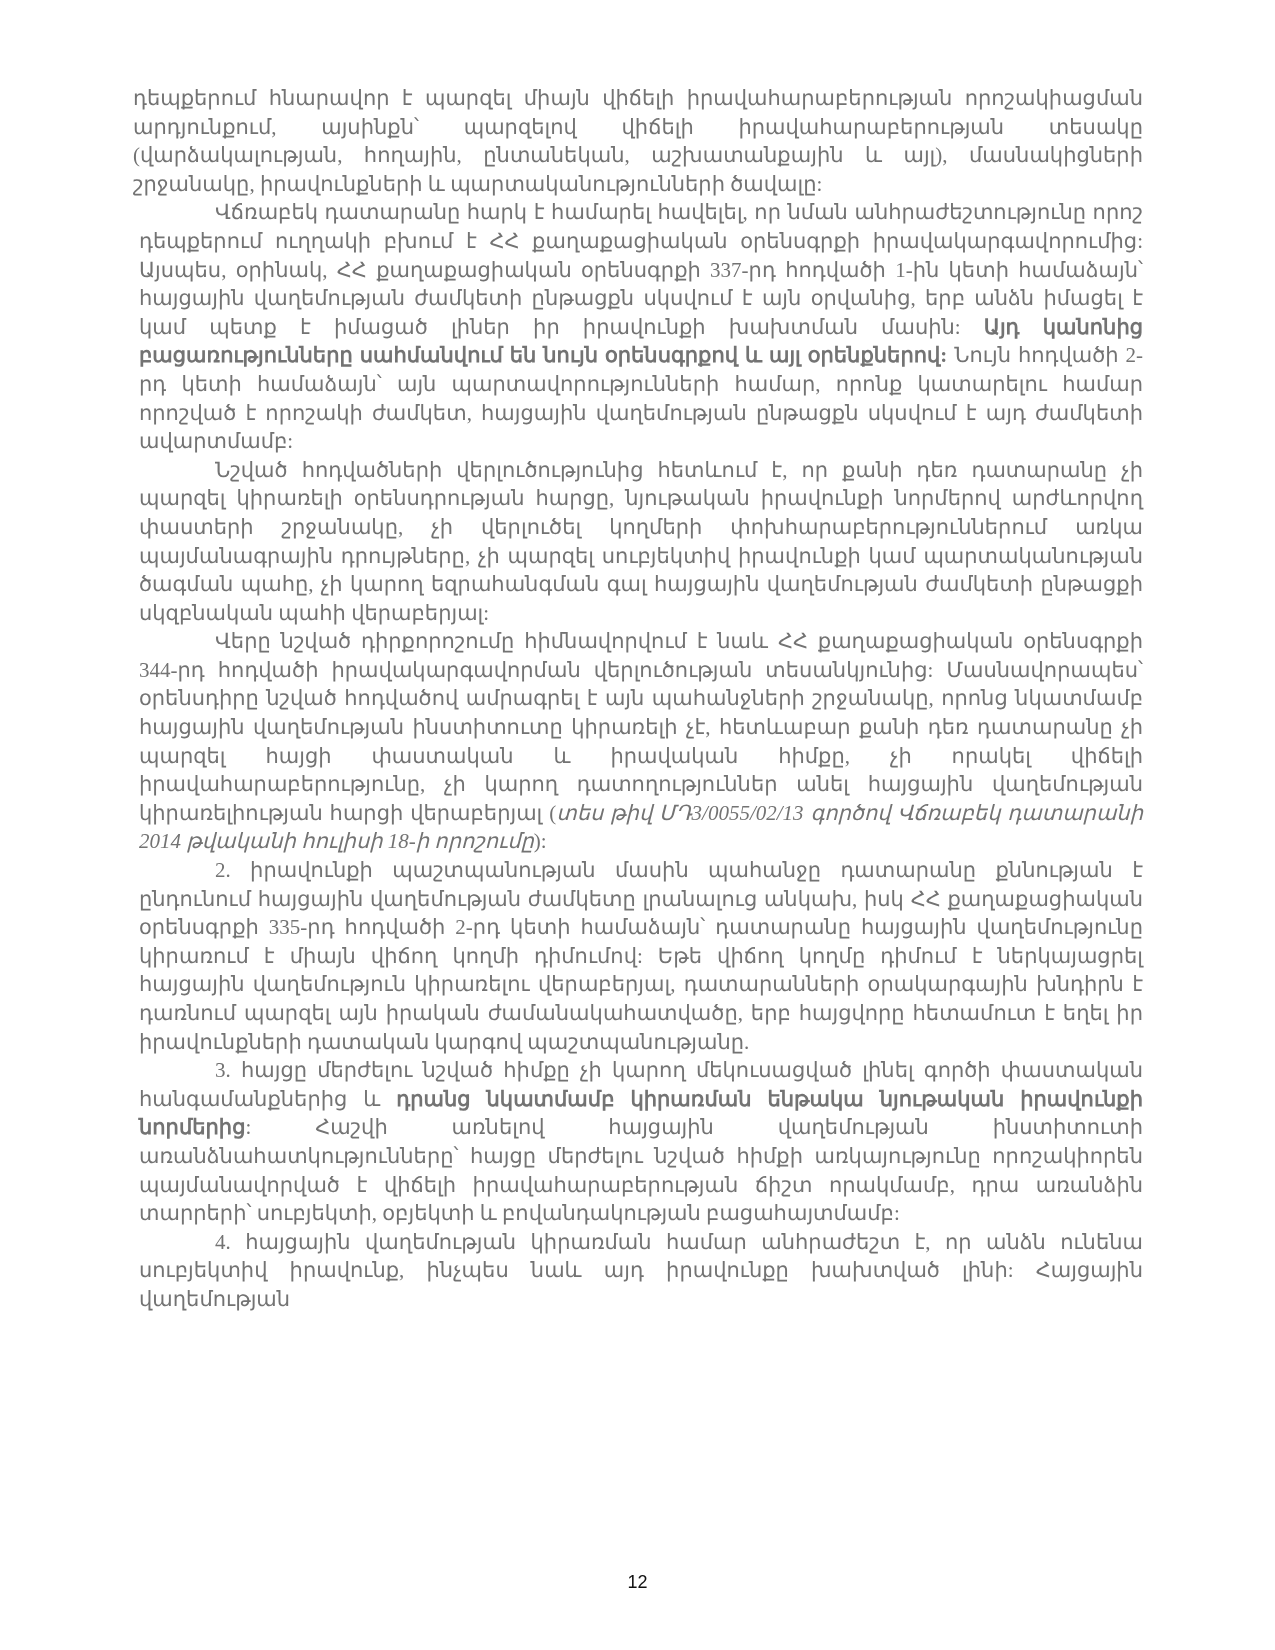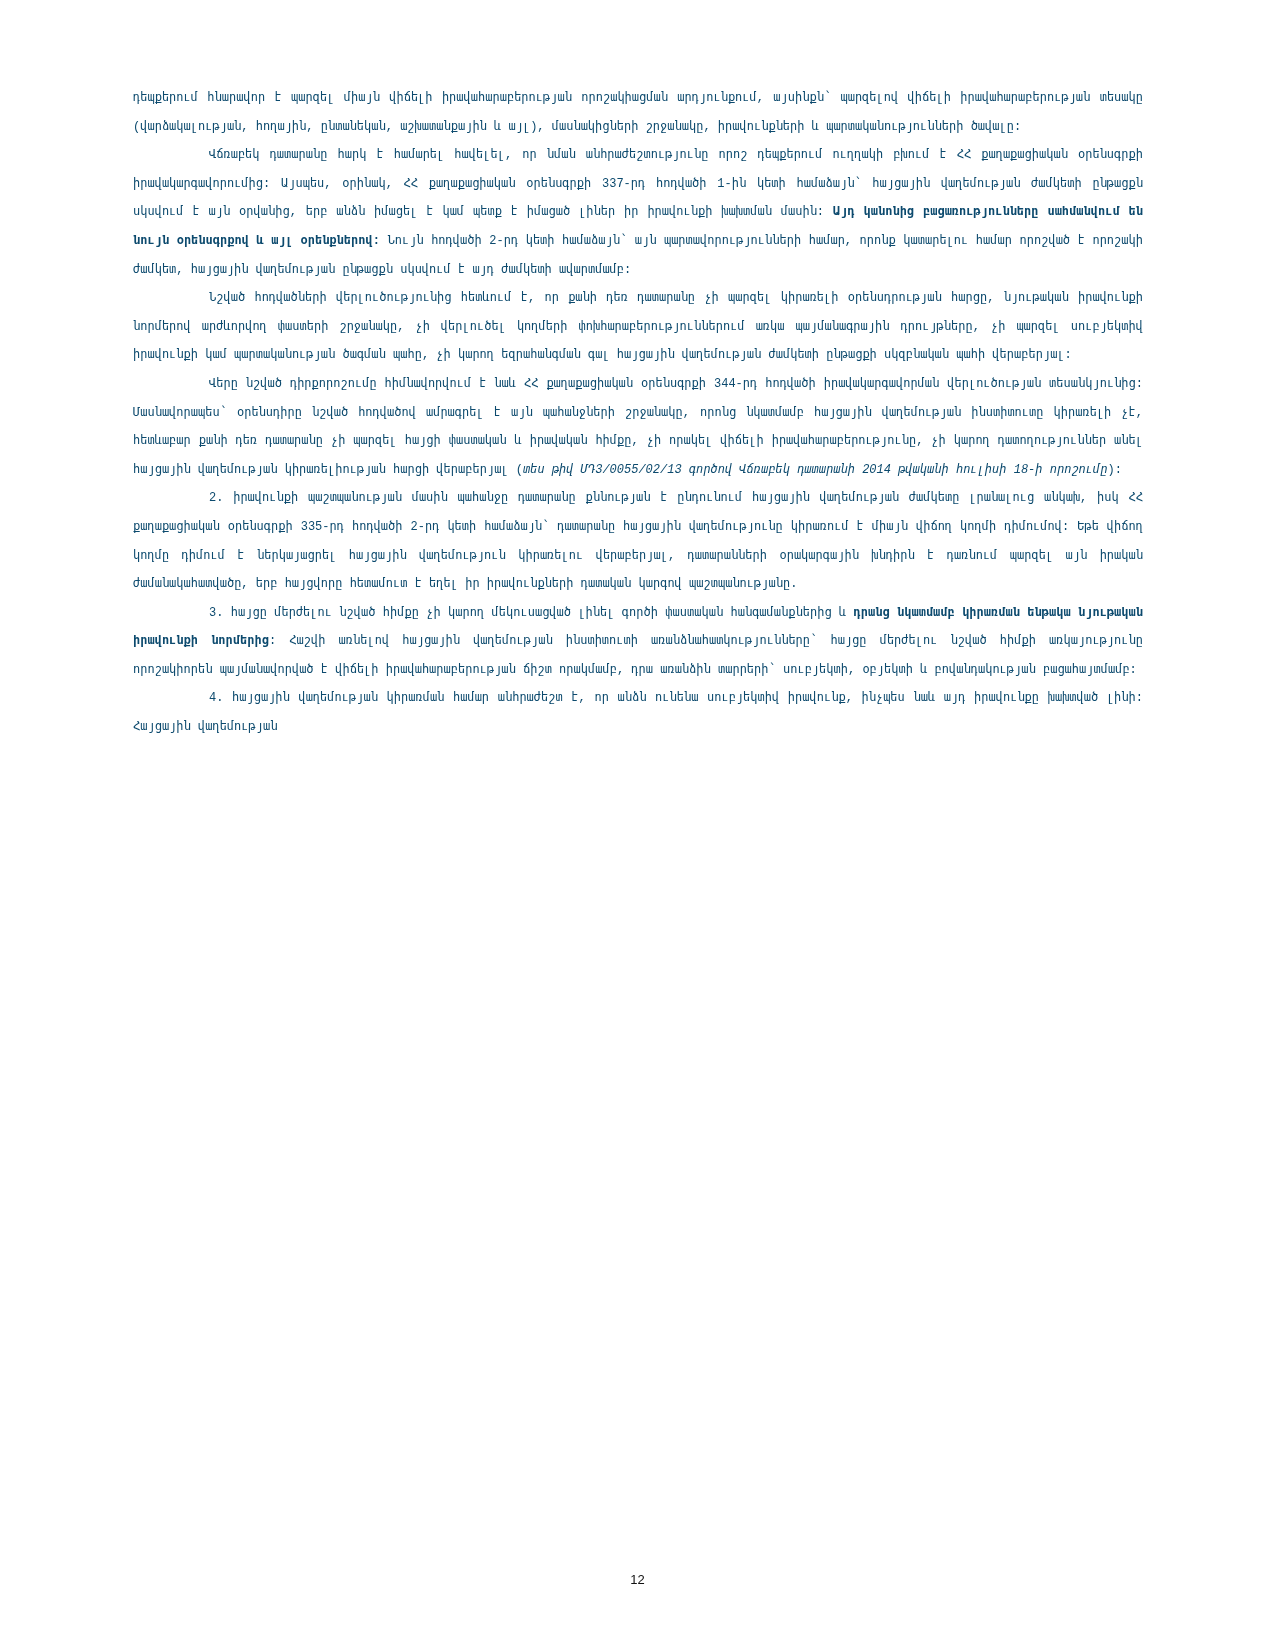--- a/index.html
+++ b/index.html
@@ -2,37 +2,37 @@
 <html><head>
 <meta charset="utf-8">
 <style>
   html, body { margin: 0; padding: 0; background: #ffffff; }
   body { width: 1275px; height: 1650px; position: relative; overflow: hidden; }
   .page {
     position: absolute;
     left: 133px;
     top: 84px;
     width: 1010px;
-    font-family: Liberation Mono, monospace;
-    font-size: 12px;
+    font-family: Liberation Serif, serif;
+    font-size: 21px;
     line-height: 28.6px;
-    color: #0c4a6e;
+    color: #737373;
     text-align: justify;
   }
   .page p { margin: 0; }
-  .page p.indent { text-indent: 76px; }
+  .page p.indent { text-indent: 76px; margin-left: 6px; }
   .bold { font-weight: bold; }
   .ital { font-style: italic; }
   .page-number {
     position: absolute;
     left: 0; right: 0;
     top: 1572px;
     text-align: center;
     font-family: "Liberation Sans", "DejaVu Sans", sans-serif;
-    font-size: 13px;
+    font-size: 18px;
     color: #111111;
   }
 </style>
 </head>
 <body>
 
 <div class="page">
   <p>
     <span>դեպքերում հնարավոր է պարզել միայն վիճելի իրավահարաբերության որոշակիացման արդյունքում, այսինքն՝ պարզելով վիճելի իրավահարաբերության տեսակը (վարձակալության, հողային, ընտանեկան, աշխատանքային և այլ), մասնակիցների շրջանակը, իրավունքների և պարտականությունների ծավալը:</span>
   </p>

